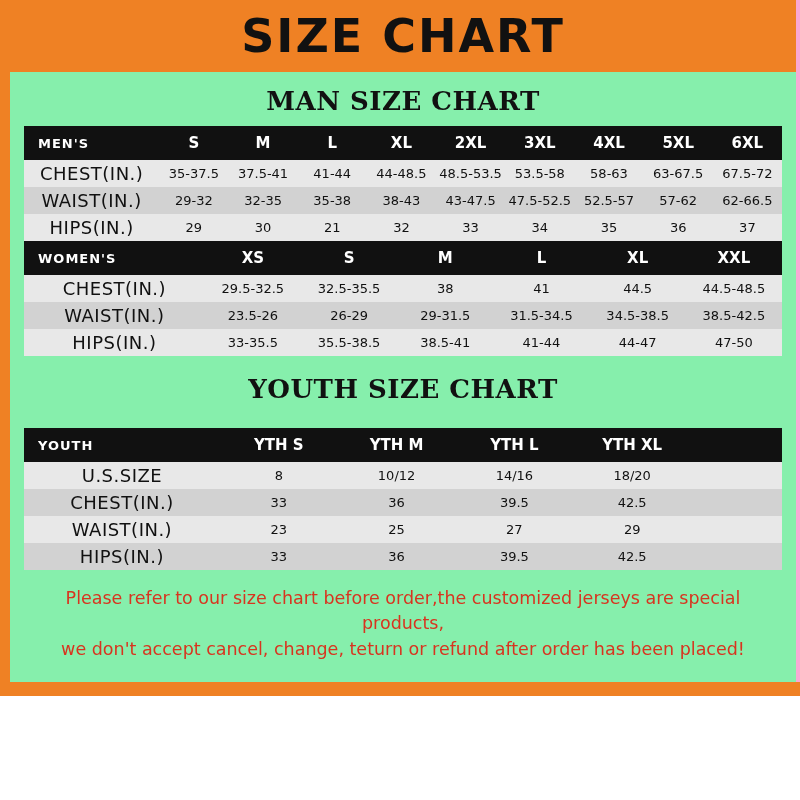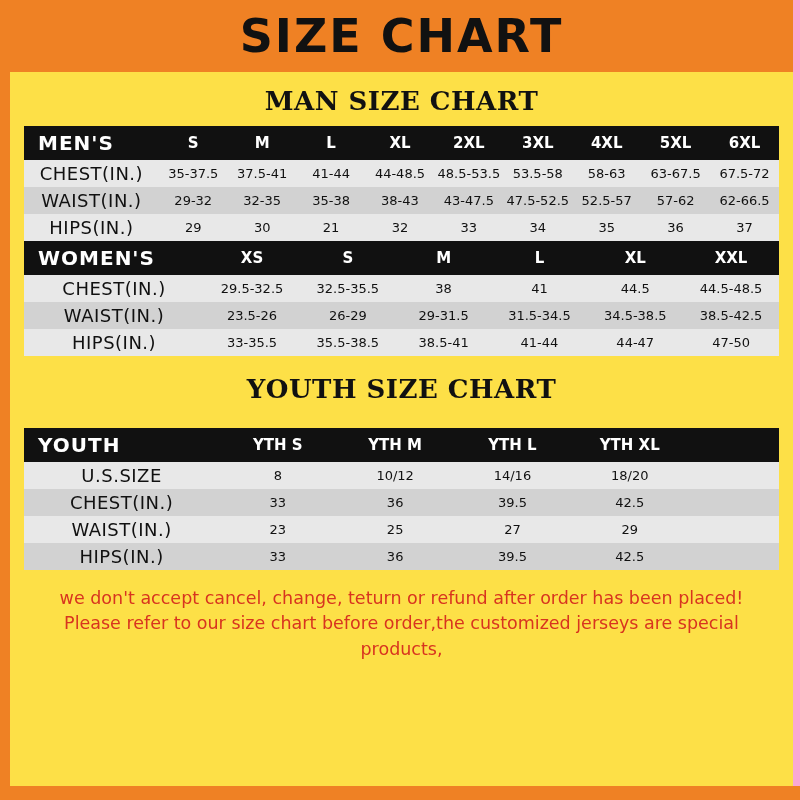--- a/index.html
+++ b/index.html
@@ -9,25 +9,25 @@
   body {
     width: 800px;
     height: 800px;
     background: #ffffff;
     font-family: "DejaVu Sans", sans-serif;
     overflow: hidden;
   }
   .page {
     position: relative;
     width: 800px;
-    height: 800px;
+    height: 696px;
     box-sizing: border-box;
     border-left: 10px solid #ef8124;
-    border-right: 7px solid #f9a8d4;
-    background: #fde047;
+    border-right: 4px solid #f9a8d4;
+    background: #86efac;
   }
   .header-bar {
     height: 72px;
     background: #ef8124;
     display: flex;
     align-items: center;
     justify-content: center;
   }
   .header-title {
     font-family: "DejaVu Sans", sans-serif;
@@ -73,21 +73,21 @@
   }
   table.size-table thead th {
     color: #ffffff;
     font-weight: bold;
     height: 34px;
     font-size: 15px;
   }
   table.size-table thead th.rowlabel {
     text-align: left;
     padding-left: 14px;
-    font-size: 20px;
+    font-size: 13px;
     letter-spacing: 1px;
   }
   table.size-table tbody td {
     height: 27px;
     font-size: 13px;
   }
   table.size-table tbody tr.odd { background: #e8e8e8; }
   table.size-table tbody tr.even { background: #d2d2d2; }
   table.size-table tbody td.rowlabel {
     font-size: 18px;
@@ -276,20 +276,20 @@
           <td>33</td>
           <td>36</td>
           <td>39.5</td>
           <td>42.5</td>
           <td></td>
         </tr>
       </tbody>
     </table>
 
     <div class="footer-note">
+      <span class="line">Please refer to our size chart before order,the customized jerseys are special products,</span>
       <span class="line">we don't accept cancel, change, teturn or refund after order has been placed!</span>
-      <span class="line">Please refer to our size chart before order,the customized jerseys are special products,</span>
     </div>
 
   </div>
 
   <div class="bottom-bar"></div>
 </div>
 
 </body></html>

